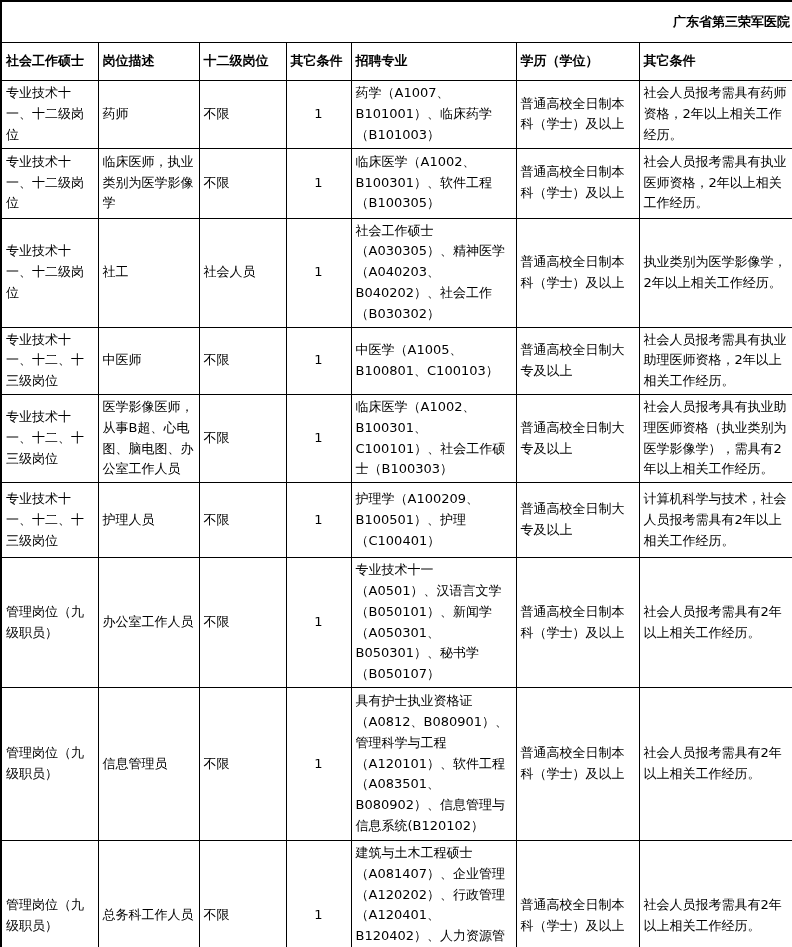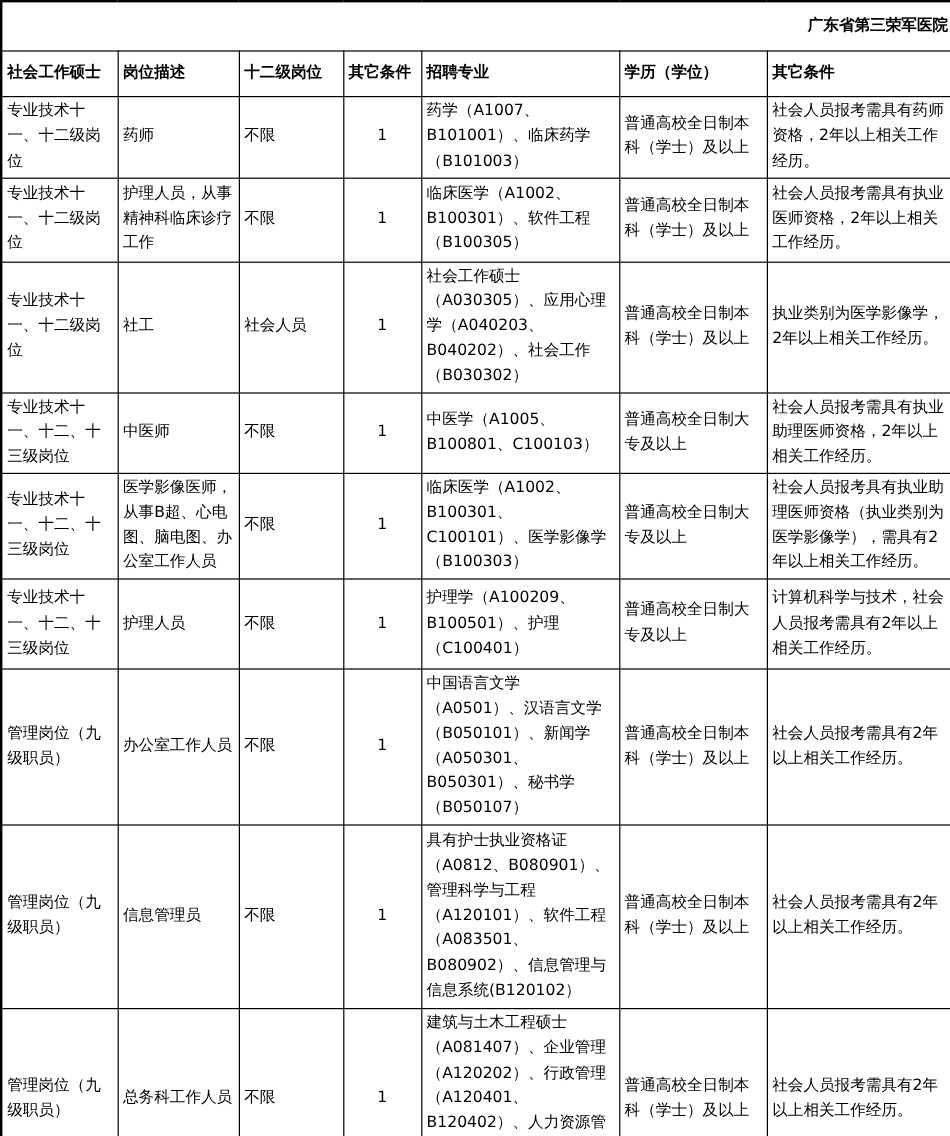--- a/index.html
+++ b/index.html
@@ -82,69 +82,69 @@
       <td>专业技术十一、十二级岗位</td>
       <td>药师</td>
       <td>不限</td>
       <td class="num">1</td>
       <td>药学（A1007、B101001）、临床药学（B101003）</td>
       <td>普通高校全日制本科（学士）及以上</td>
       <td>社会人员报考需具有药师资格，2年以上相关工作经历。</td>
     </tr>
     <tr>
       <td>专业技术十一、十二级岗位</td>
-      <td>护理人员，从事精神科临床诊疗工作</td>
+      <td>临床医师，执业类别为医学影像学</td>
       <td>不限</td>
       <td class="num">1</td>
       <td>临床医学（A1002、B100301）、软件工程（B100305）</td>
       <td>普通高校全日制本科（学士）及以上</td>
       <td>社会人员报考需具有执业医师资格，2年以上相关工作经历。</td>
     </tr>
     <tr>
       <td>专业技术十一、十二级岗位</td>
       <td>社工</td>
       <td>社会人员</td>
       <td class="num">1</td>
-      <td>社会工作硕士（A030305）、应用心理学（A040203、B040202）、社会工作（B030302）</td>
+      <td>社会工作硕士（A030305）、精神医学（A040203、B040202）、社会工作（B030302）</td>
       <td>普通高校全日制本科（学士）及以上</td>
       <td>执业类别为医学影像学，2年以上相关工作经历。</td>
     </tr>
     <tr>
       <td>专业技术十一、十二、十三级岗位</td>
       <td>中医师</td>
       <td>不限</td>
       <td class="num">1</td>
       <td>中医学（A1005、B100801、C100103）</td>
       <td>普通高校全日制大专及以上</td>
       <td>社会人员报考需具有执业助理医师资格，2年以上相关工作经历。</td>
     </tr>
     <tr>
       <td>专业技术十一、十二、十三级岗位</td>
       <td>医学影像医师，从事B超、心电图、脑电图、办公室工作人员</td>
       <td>不限</td>
       <td class="num">1</td>
-      <td>临床医学（A1002、B100301、C100101）、医学影像学（B100303）</td>
+      <td>临床医学（A1002、B100301、C100101）、社会工作硕士（B100303）</td>
       <td>普通高校全日制大专及以上</td>
       <td>社会人员报考具有执业助理医师资格（执业类别为医学影像学），需具有2年以上相关工作经历。</td>
     </tr>
     <tr>
       <td>专业技术十一、十二、十三级岗位</td>
       <td>护理人员</td>
       <td>不限</td>
       <td class="num">1</td>
       <td>护理学（A100209、B100501）、护理（C100401）</td>
       <td>普通高校全日制大专及以上</td>
       <td>计算机科学与技术，社会人员报考需具有2年以上相关工作经历。</td>
     </tr>
     <tr>
       <td>管理岗位（九级职员）</td>
       <td>办公室工作人员</td>
       <td>不限</td>
       <td class="num">1</td>
-      <td>中国语言文学（A0501）、汉语言文学（B050101）、新闻学（A050301、B050301）、秘书学（B050107）</td>
+      <td>专业技术十一（A0501）、汉语言文学（B050101）、新闻学（A050301、B050301）、秘书学（B050107）</td>
       <td>普通高校全日制本科（学士）及以上</td>
       <td>社会人员报考需具有2年以上相关工作经历。</td>
     </tr>
     <tr>
       <td>管理岗位（九级职员）</td>
       <td>信息管理员</td>
       <td>不限</td>
       <td class="num">1</td>
       <td>具有护士执业资格证（A0812、B080901）、管理科学与工程（A120101）、软件工程（A083501、B080902）、信息管理与信息系统(B120102）</td>
       <td>普通高校全日制本科（学士）及以上</td>

